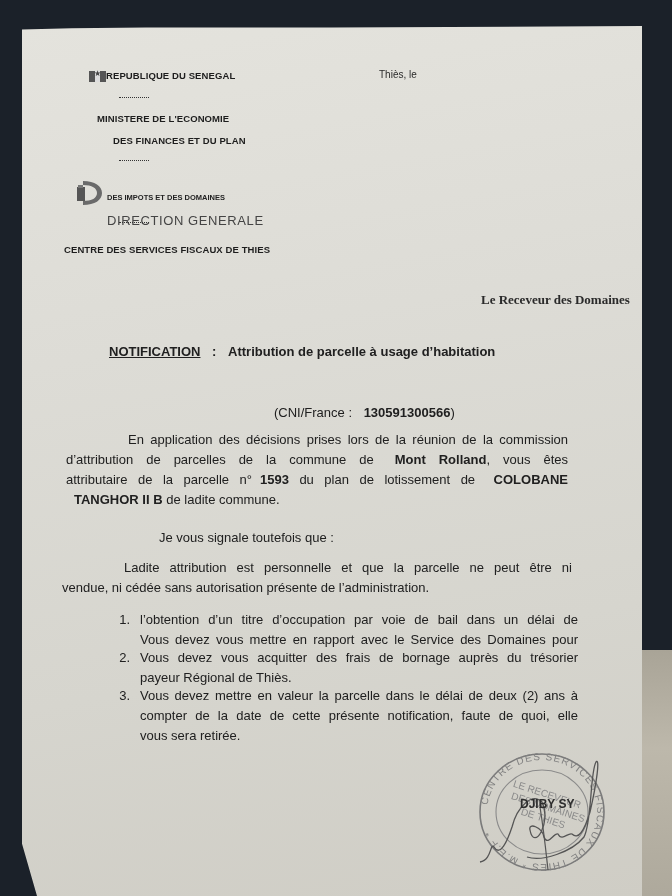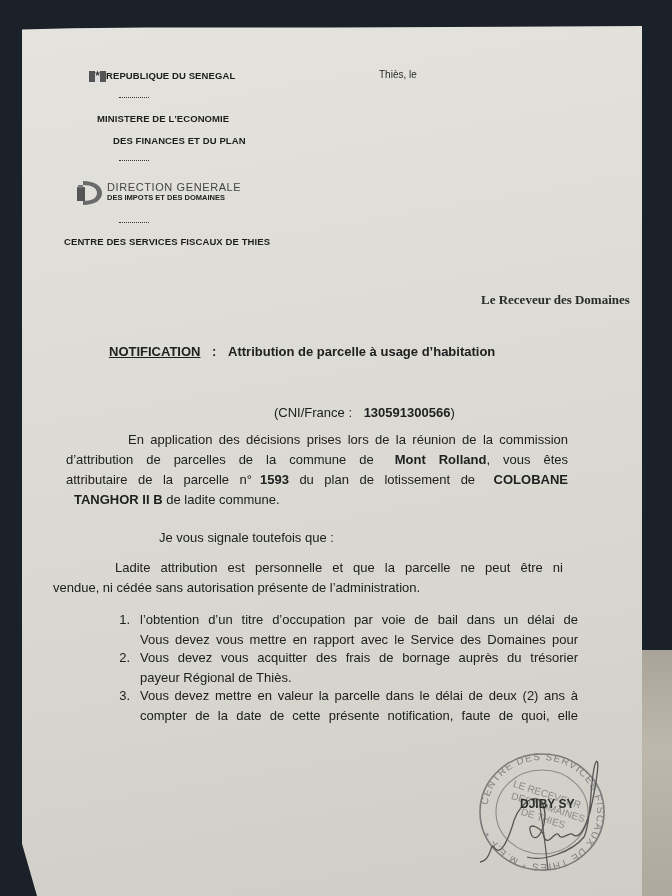--- a/index.html
+++ b/index.html
@@ -34,21 +34,21 @@
     .flag::after {
       content: "★"; position: absolute; left: 5px; top: -2px; font-size: 8px; color: #444;
     }
     .dash {
       position: absolute; height: 0; width: 30px;
       border-top: 1.5px dotted #333;
     }
     .dgid-logo {
       position: absolute; width: 28px; height: 26px;
     }
-    .dgid-text1 { color: #444; font-size: 11px; letter-spacing: 0.6px; }
+    .dgid-text1 { color: #444; font-size: 13px; letter-spacing: 0.6px; margin-top: 32px; }
     .dgid-text2 { color: #222; font-size: 7.5px; font-weight: bold; }
 
     .right-top { color: #2a2a2a; font-size: 10px; }
     .receveur {
       color: #2a2a2a; font-family: "Liberation Serif", serif; font-weight: bold; font-size: 13px;
     }
 
     .body-text { color: #202020; font-size: 13px; line-height: 20px; }
     .bold { font-weight: bold; margin-left: 8px; }
     .underline { text-decoration: underline; }
@@ -77,21 +77,21 @@
   <div class="dash" style="left:97px; top:134px;"></div>
 
   <svg class="dgid-logo" style="left:53px; top:154px;" viewBox="0 0 28 26">
     <path d="M8 1 C20 1 27 6 27 13 C27 20 20 25 8 25 L8 21 C17 21 22 18 22 13 C22 8 17 5 8 5 Z" fill="#6a6a6a"></path>
     <rect x="2" y="7" width="8" height="14" fill="#555"></rect>
     <rect x="3" y="5" width="5" height="3" fill="#777"></rect>
   </svg>
   <div class="abs dgid-text1" style="left:85px; top:155px;">DIRECTION GENERALE</div>
   <div class="abs dgid-text2" style="left:85px; top:167px;">DES IMPOTS ET DES DOMAINES</div>
   <div class="dash" style="left:97px; top:196px;"></div>
-  <div class="abs hdr" style="left:42px; top:210px;">CENTRE DES SERVICES FISCAUX DE THIES</div>
+  <div class="abs hdr" style="left:42px; top:218px;">CENTRE DES SERVICES FISCAUX DE THIES</div>
 
   <div class="abs right-top" style="left:357px; top:43px;">Thiès, le</div>
   <div class="abs receveur" style="left:459px; top:266px;">Le Receveur des Domaines</div>
 
   <div class="abs body-text" style="left:79px; top:316px;">
     <span class="bold underline">NOTIFICATION</span><span class="bold"> : </span><span class="bold">Attribution de parcelle à usage d’habitation</span>
   </div>
 
   <div class="abs body-text" style="left:252px; top:377px;">
     <span>(CNI/France : </span><span class="bold">130591300566</span><span>)</span>
@@ -99,40 +99,41 @@
 
   <div class="abs body-text" style="left:44px; top:404px; width:502px;">
     <div class="justify" style="padding-left:62px;">En application des décisions prises lors de la réunion de la commission</div>
     <div class="justify"><span>d’attribution de parcelles de la commune de </span><span class="bold">Mont Rolland</span><span>, vous êtes</span></div>
     <div class="justify"><span>attributaire de la parcelle n°</span><span class="bold">1593</span><span> du plan de lotissement de </span><span class="bold">COLOBANE</span></div>
     <div><span class="bold">TANGHOR II B</span><span> de ladite commune.</span></div>
   </div>
 
   <div class="abs body-text" style="left:137px; top:502px;">Je vous signale toutefois que :</div>
 
-  <div class="abs body-text" style="left:31px; top:532px; width:510px;">
+  <div class="abs body-text" style="left:40px; top:532px; width:510px;">
     <div class="justify" style="padding-left:62px;">Ladite attribution est personnelle et que la parcelle ne peut être ni</div>
     <div>vendue, ni cédée sans autorisation présente de l’administration.</div>
   </div>
 
   <div class="abs body-text" style="left:96px; top:584px; width:460px;">
     <div style="position:relative; padding-left:22px;">
       <span class="list-num" style="left:-4px;">1.</span>
       <div class="justify">l’obtention d’un titre d’occupation par voie de bail dans un délai de</div>
       <div class="justify">Vous devez vous mettre en rapport avec le Service des Domaines pour</div>
     </div>
     <div style="position:relative; padding-left:22px; margin-top:-2px;">
       <span class="list-num" style="left:-4px;">2.</span>
       <div class="justify">Vous devez vous acquitter des frais de bornage auprès du trésorier</div>
       <div>payeur Régional de Thiès.</div>
     </div>
     <div style="position:relative; padding-left:22px; margin-top:-2px;">
       <span class="list-num" style="left:-4px;">3.</span>
       <div class="justify">Vous devez mettre en valeur la parcelle dans le délai de deux (2) ans à</div>
       <div class="justify">compter de la date de cette présente notification, faute de quoi, elle</div>
+      <div>vous sera retirée.</div>
     </div>
   </div>
 
 </div>
 
 <svg class="stamp" viewBox="0 0 140 120">
   <defs>
     <path id="stampArc" d="M 15 60 A 55 52 0 1 1 125 60 A 55 52 0 1 1 15 60"></path>
   </defs>
   <ellipse cx="70" cy="60" rx="62" ry="58" fill="none" stroke="#7a7a7a" stroke-width="1.6"></ellipse>

